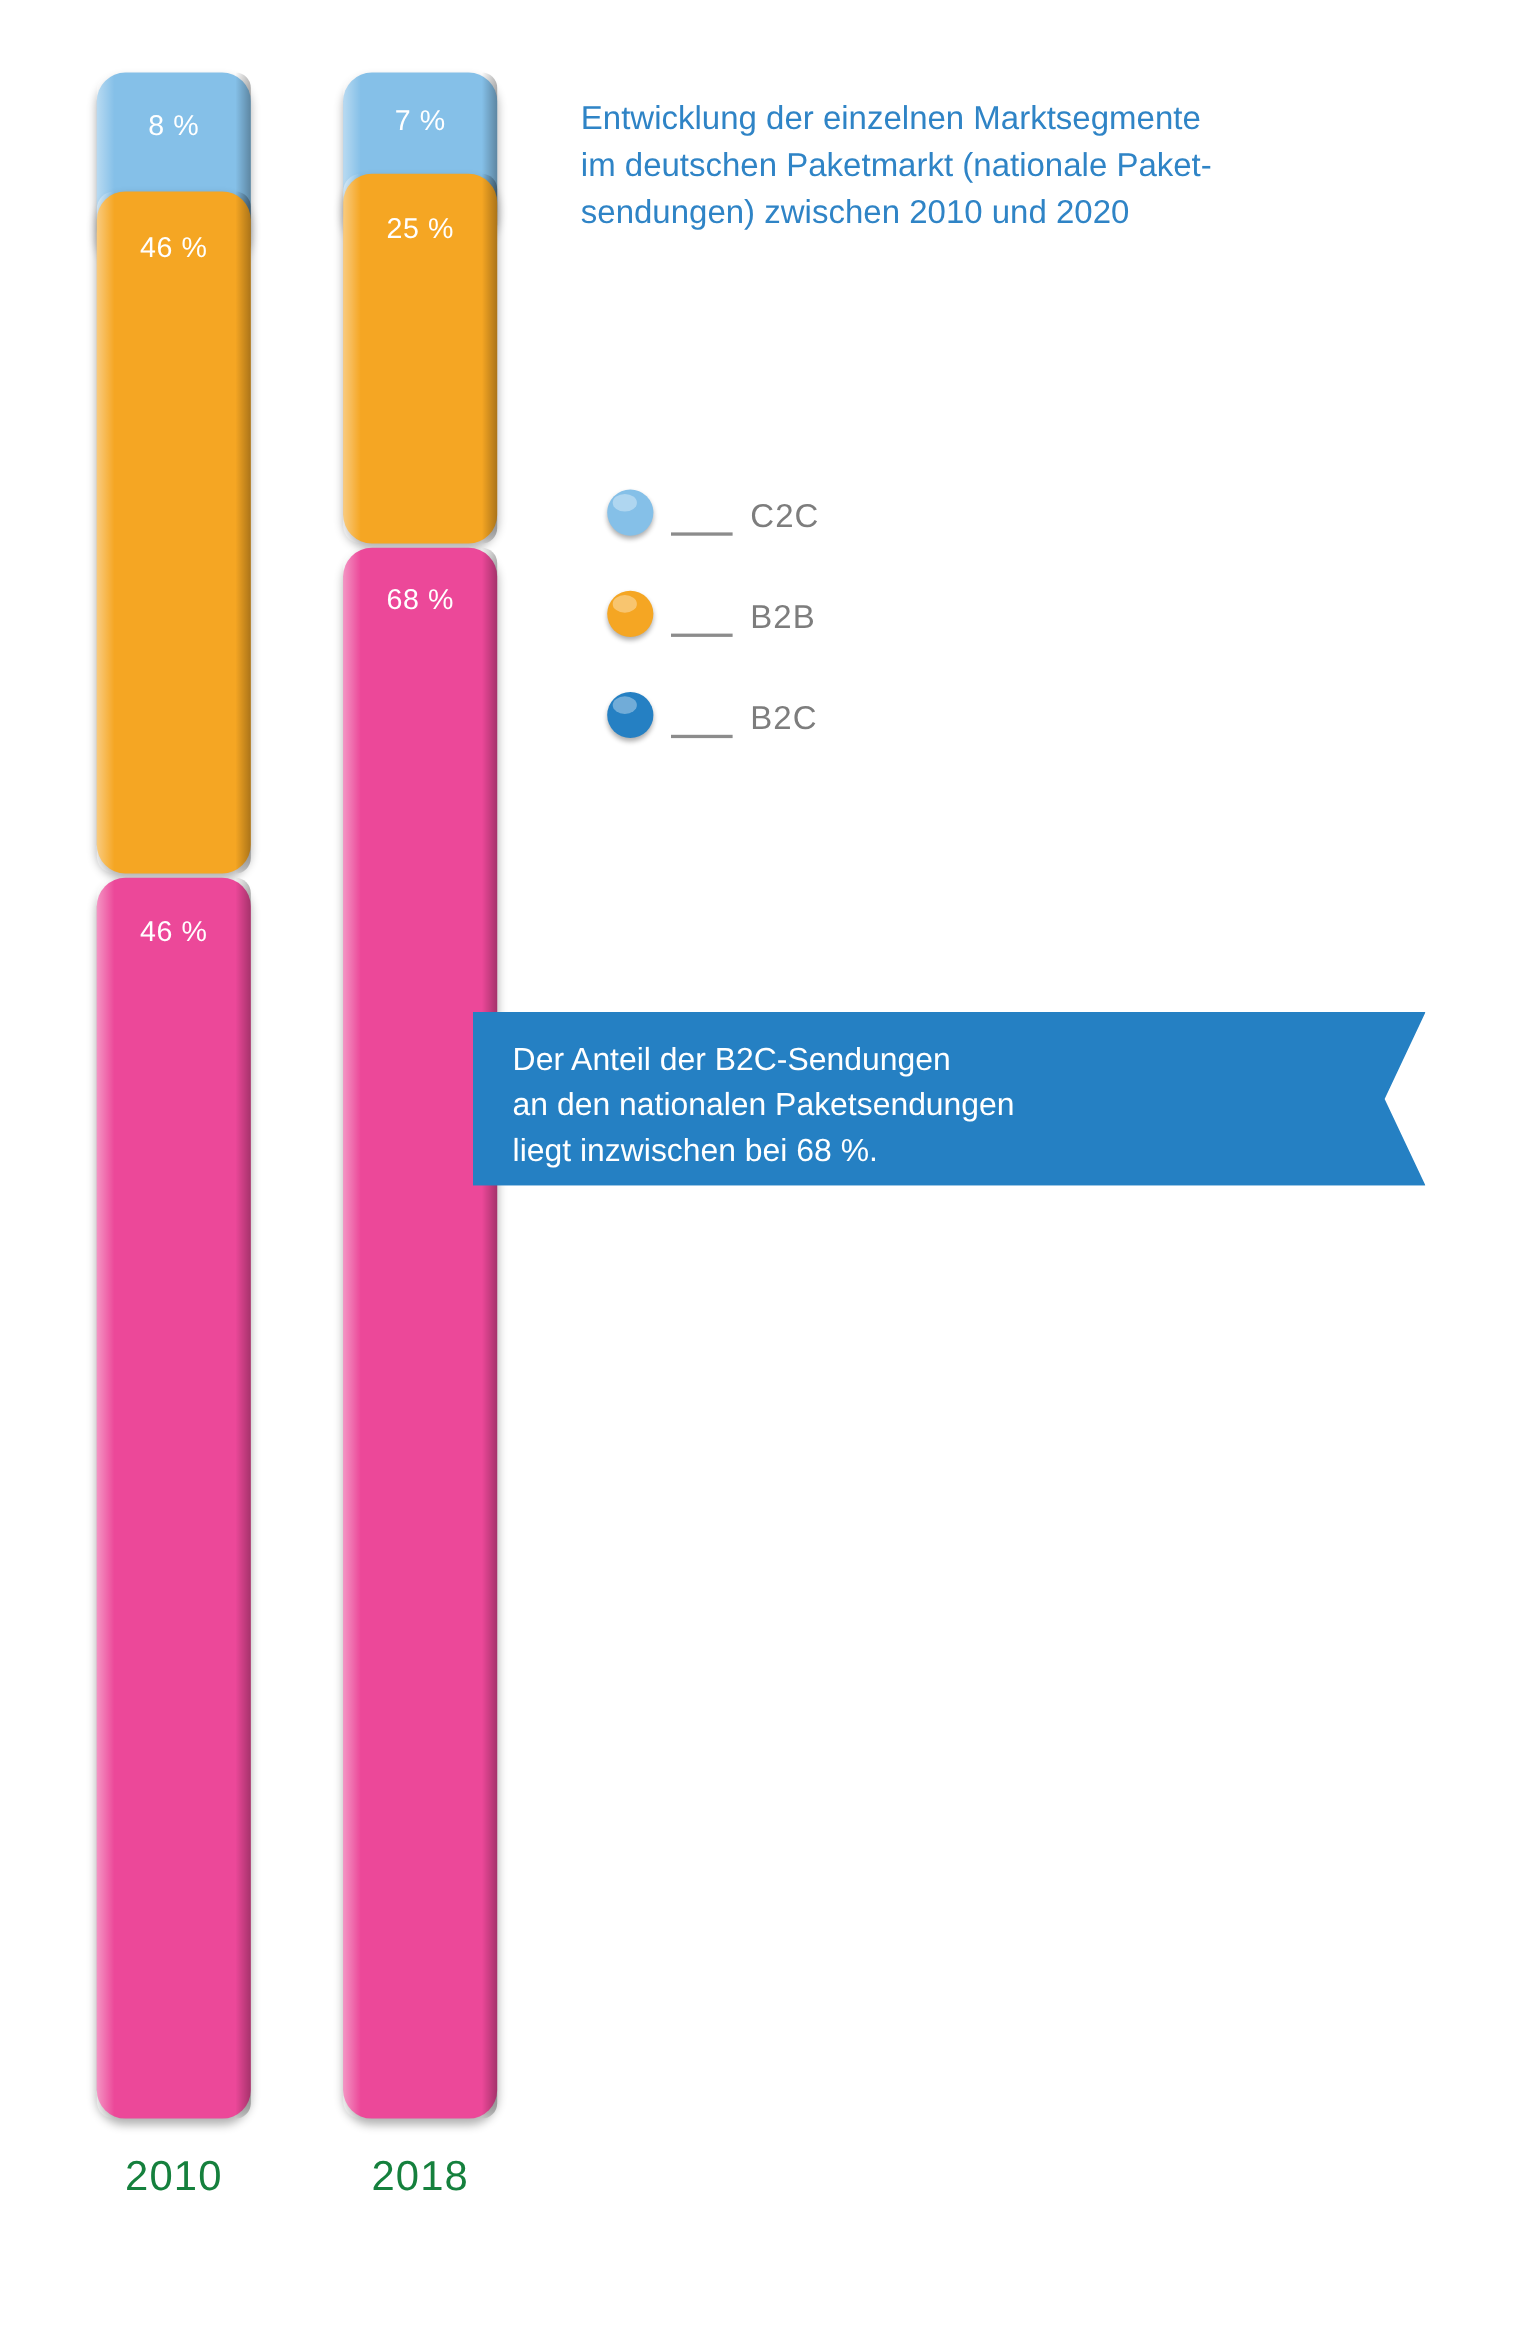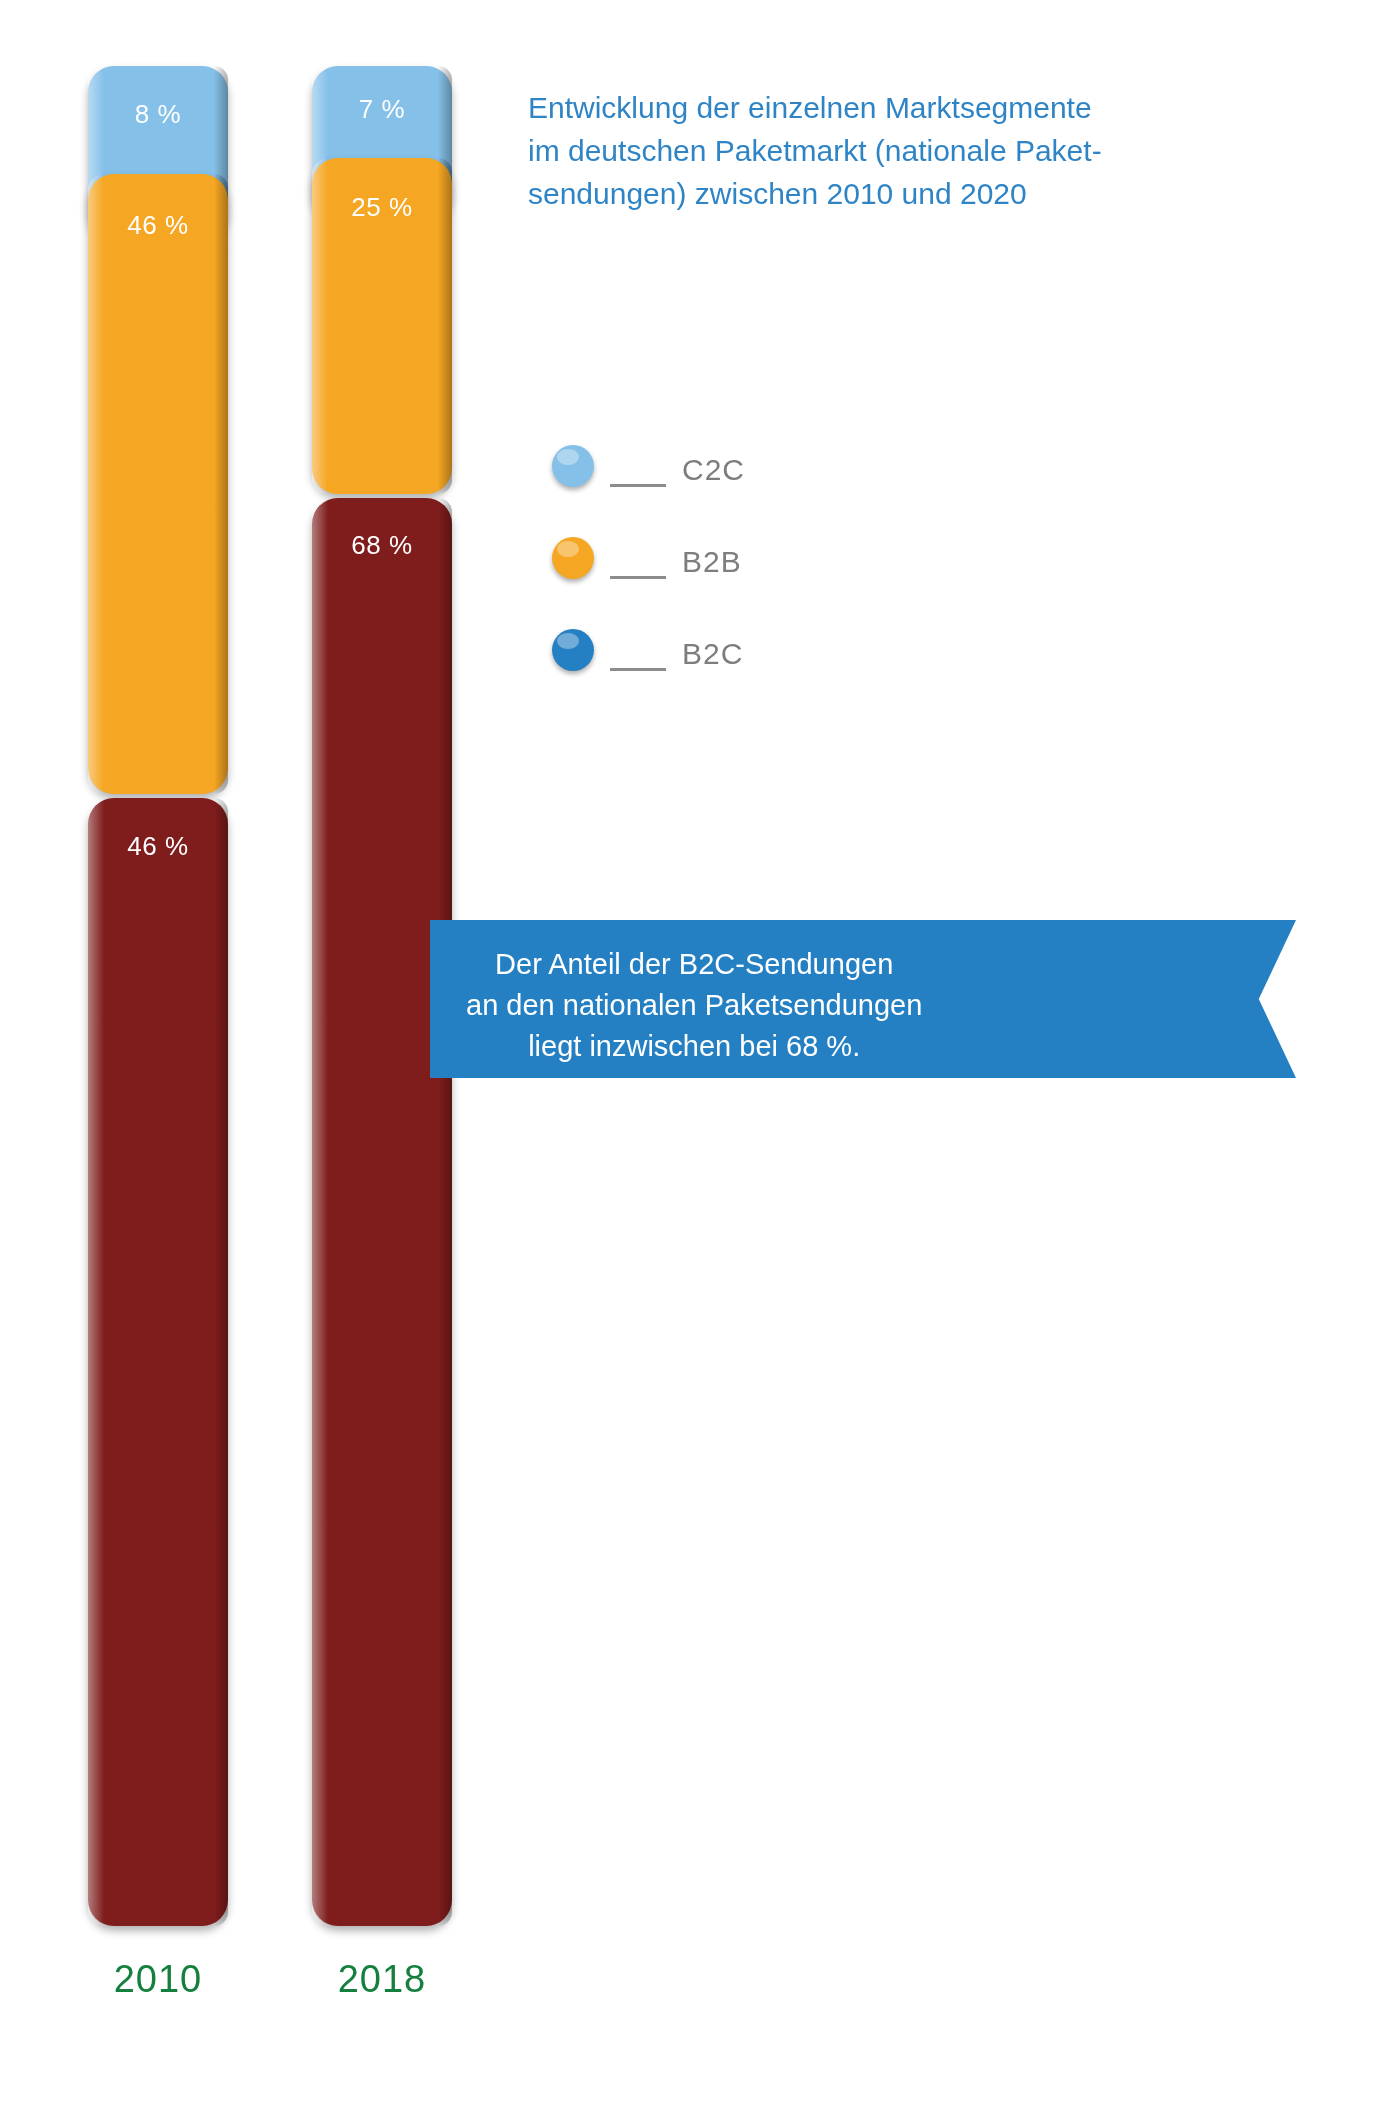--- a/index.html
+++ b/index.html
@@ -49,21 +49,21 @@
     position: absolute;
     right: 0; top: 0; bottom: 0;
     width: 14px;
     border-radius: 0 26px 26px 0;
     background: linear-gradient(to left, rgba(0,0,0,0.30), rgba(0,0,0,0));
     pointer-events: none;
   }
 
   .seg-c2c { background: #85c0e8; }
   .seg-b2b { background: #f5a623; }
-  .seg-b2c { background: #7f1d1d; }
+  .seg-b2c { background: #ec4899; }
 
   .seg-label {
     position: absolute;
     left: 0;
     right: 0;
     text-align: center;
     color: #ffffff;
     font-size: 26px;
     letter-spacing: 0.5px;
     font-family: "Liberation Sans", sans-serif;
@@ -153,21 +153,20 @@
     );
   }
   #callout-text {
     position: absolute;
     left: 36px;
     top: 24px;
     color: #ffffff;
     font-size: 29px;
     line-height: 41px;
     white-space: pre-line;
-    text-align: center;
   }
 </style>
 </head>
 <body>
 
 <div class="col" id="col-2010">
 
   <div class="seg seg-c2c" style="top:66px; height:170px;">
     <div class="seg-label" style="top:33px;">8 %</div>
   </div>

